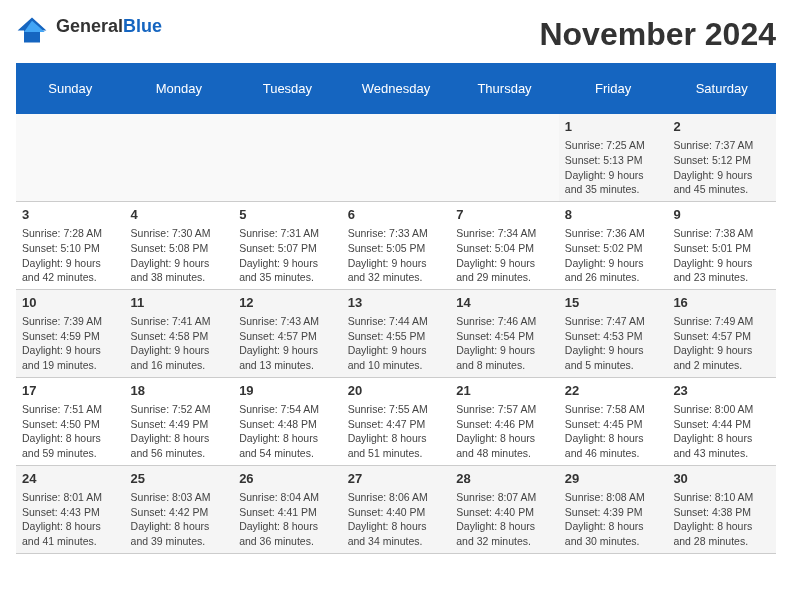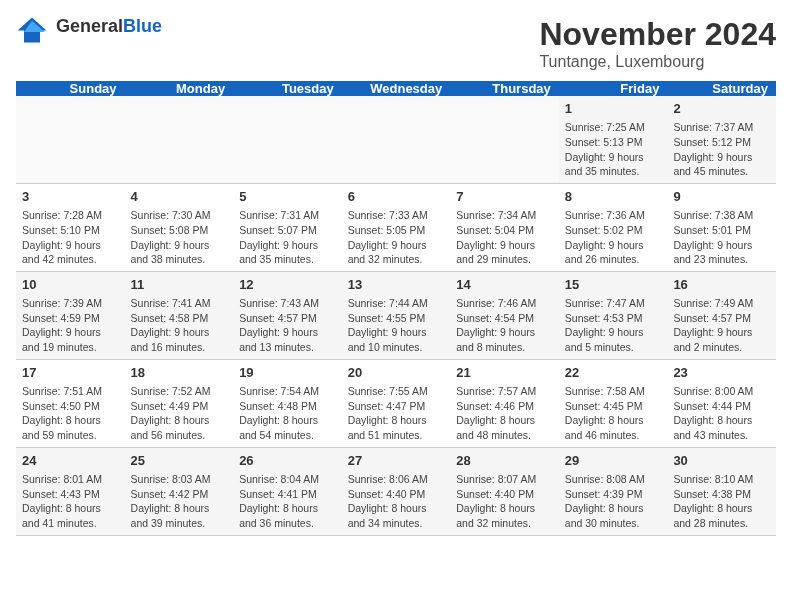--- a/index.html
+++ b/index.html
@@ -50,24 +50,24 @@
     table {
       width: 100%;
       border-collapse: collapse;
       font-size: 11px;
     }
     thead tr {
       background-color: #1565c0;
       color: #fff;
     }
     thead th {
-      padding: 0 8px;
-      text-align: right;
+      padding: 18px 8px;
+      text-align: center;
       font-size: 13px;
-      font-weight: bold;
+      font-weight: normal;
     }
     tbody tr {
       border-bottom: 1px solid #ccc;
     }
     tbody tr:nth-child(odd) {
       background-color: #f5f5f5;
     }
     tbody tr:nth-child(even) {
       background-color: #fff;
     }
@@ -101,21 +101,20 @@
     <svg class="logo-icon" viewBox="0 0 40 35" xmlns="http://www.w3.org/2000/svg">
       <polygon points="20,2 38,18 30,18 30,33 10,33 10,18 2,18" fill="#1565c0"></polygon>
       <polygon points="20,6 36,20 10,20" fill="#42a5f5"></polygon>
     </svg>
     <div>
       <span class="logo-text-general">General</span><span class="logo-text-blue">Blue</span>
     </div>
   </div>
   <div class="title-area">
     <div class="month-title">November 2024</div>
-    <div class="location-title">Tuntange, Luxembourg</div>
   </div>
 </div>
 
 <table>
   <thead>
     <tr>
     <th>Sunday</th>
         <th>Monday</th>
         <th>Tuesday</th>
         <th>Wednesday</th>

